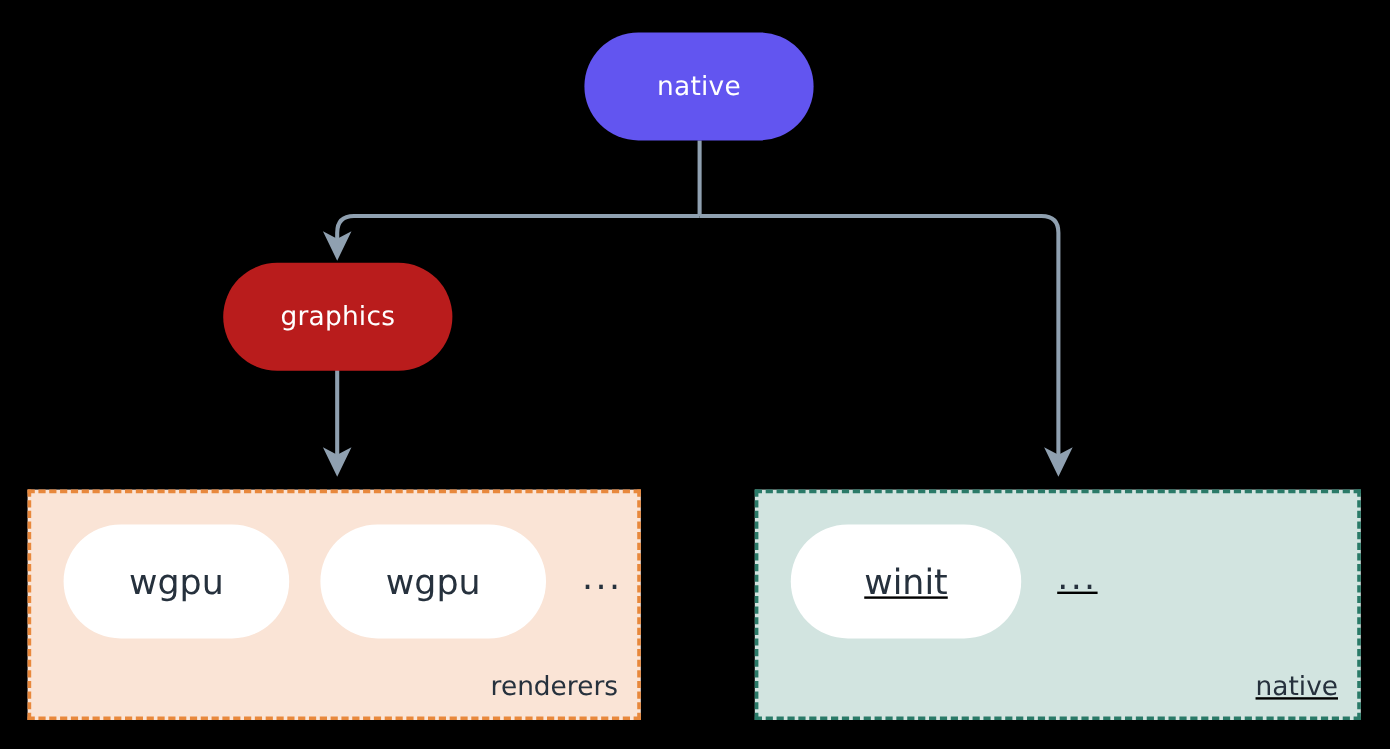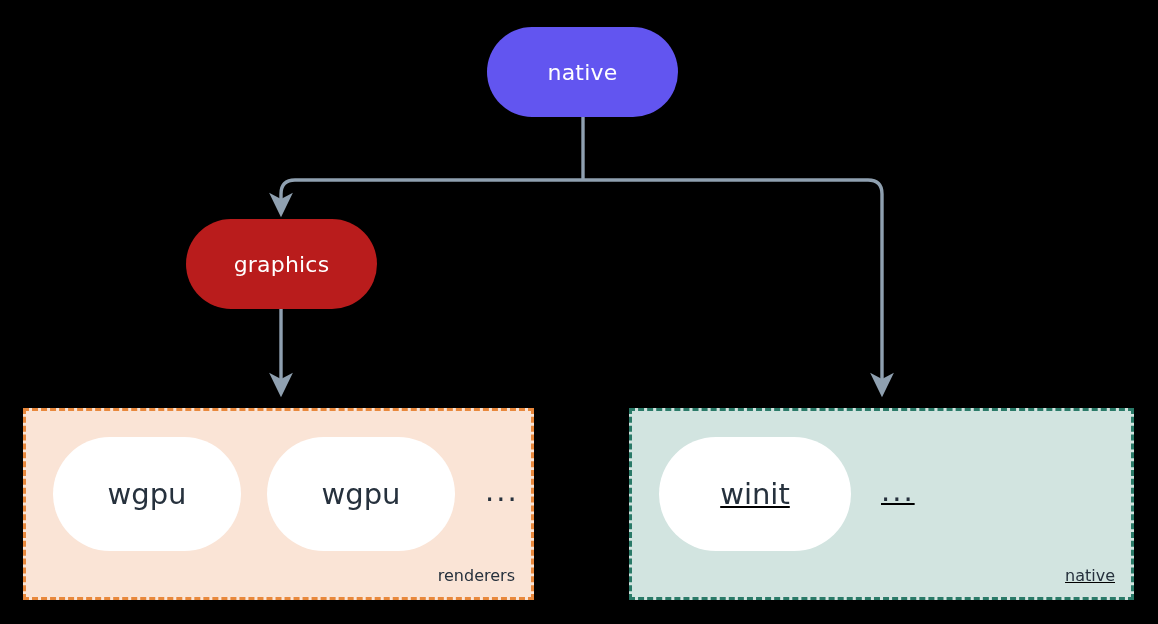--- a/index.html
+++ b/index.html
@@ -81,41 +81,41 @@
     align-items: center;
     gap: 26px;
     padding: 26px 0 0 27px;
   }
   .leaf-pill {
     display: flex;
     align-items: center;
     justify-content: center;
     background: #ffffff;
     border-radius: 999px;
-    height: 114px;
+    height: 95px;
     color: #26313d;
     font-size: 29px;
     white-space: nowrap;
   }
   .leaf-pill.w-wide { width: 188px; }
   .leaf-pill.w-narrow { width: 192px; }
   .ellipsis-mark {
     color: #26313d;
     font-size: 29px;
     line-height: 1;
     letter-spacing: 2px;
     margin-left: 4px;
     align-self: center;
     padding-bottom: 6px;
   }
   .cluster-label {
     margin-top: auto;
     text-align: right;
     color: #26313d;
-    font-size: 16px;
+    font-size: 22px;
     padding: 0 16px 12px 0;
     white-space: nowrap;
   }
 </style>
 </head>
 <body>
 
 <div id="diagram-root">
 
   <svg id="connector-layer" viewBox="0 0 1158 624" width="1158" height="624">

